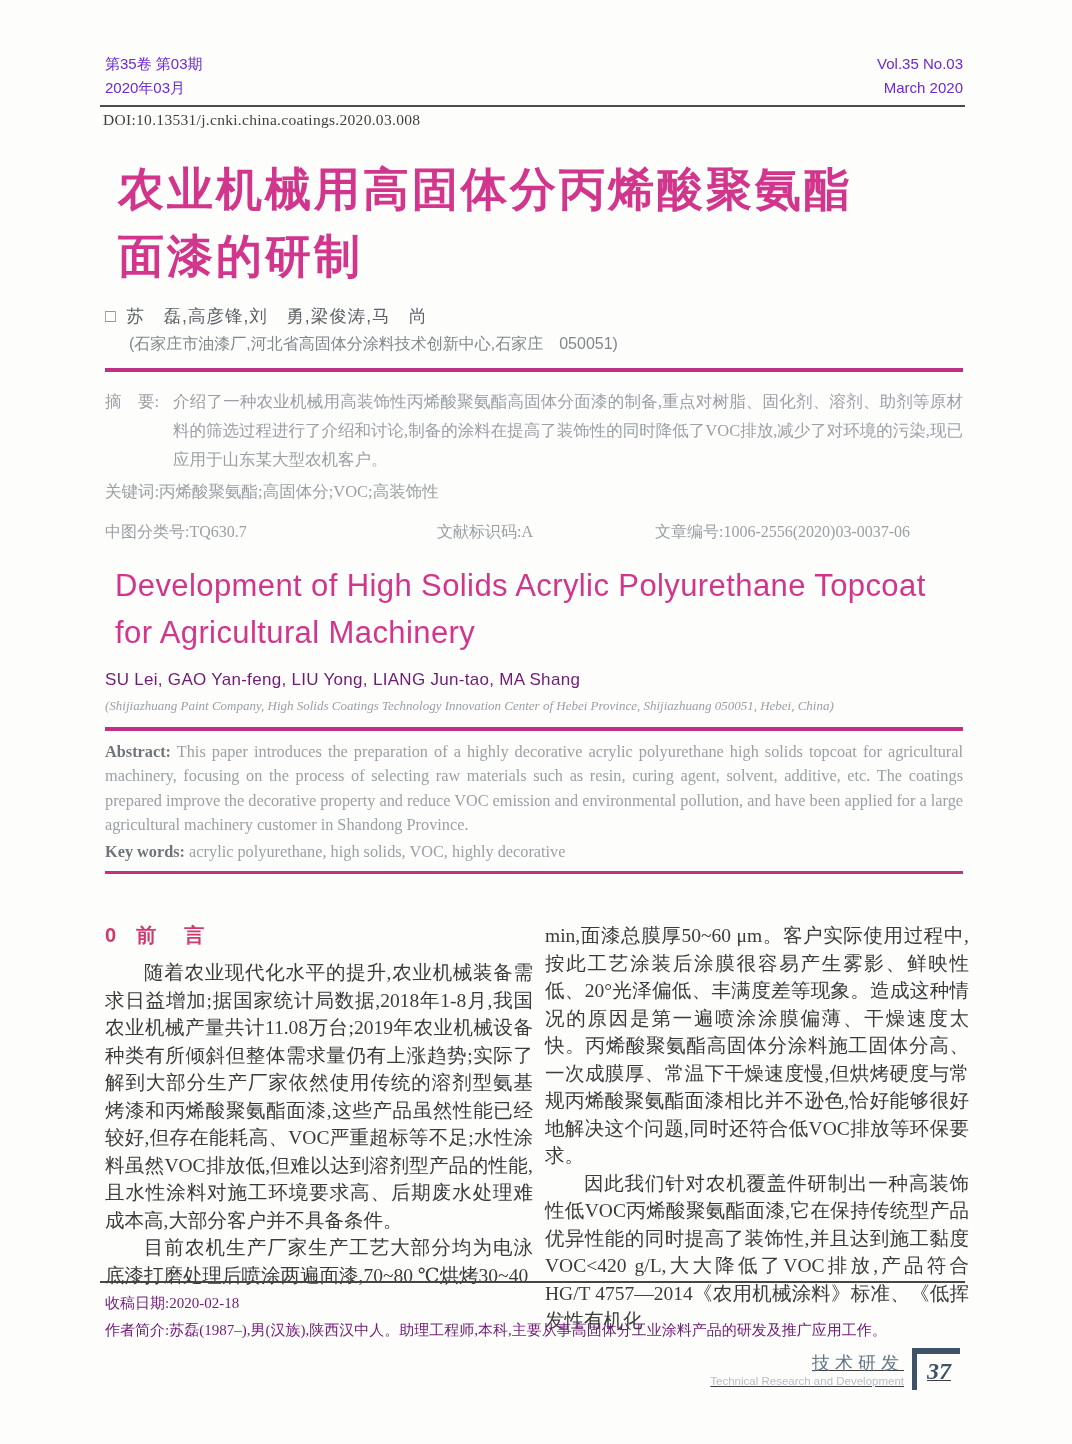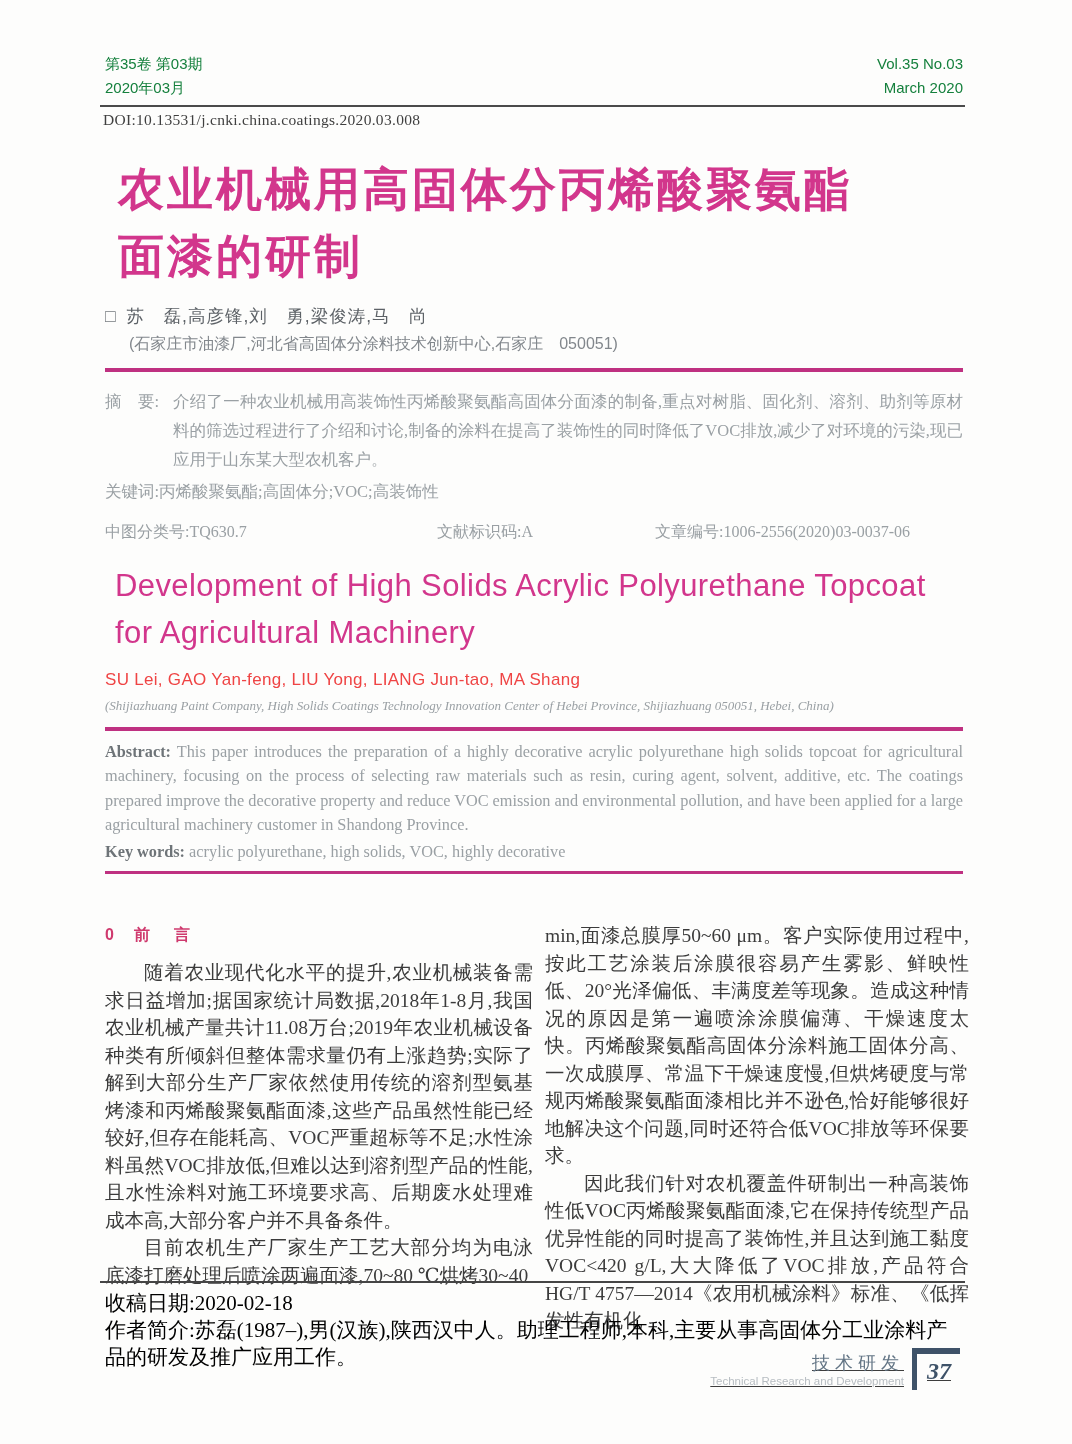--- a/index.html
+++ b/index.html
@@ -9,21 +9,21 @@
     margin:0 auto;
     background:#fdfdfc;
     overflow:hidden;
     font-family:"Liberation Sans","DejaVu Sans",sans-serif;
     color:#3d3d3d;
   }
   .abs { position:absolute; }
 
   
   .header { top:52px; left:105px; width:858px; display:flex; justify-content:space-between;
-            color:#15803d; font-size:15px; line-height:24px; }
+            color:#6d28d9; font-size:15px; line-height:24px; }
   .header .h-center { text-align:center; }
   .header .h-right  { text-align:right; }
   .header .journal-en { letter-spacing:1px; }
   .header-rule { top:105px; left:100px; width:865px; height:2px; background:#4b4b4b; }
   .doi { top:111px; left:103px; font-family:"Liberation Serif","DejaVu Serif",serif;
          font-size:15.5px; color:#3f3f3f; letter-spacing:0.3px; }
 
   
   .title-cn { top:156px; left:118px; width:845px;
               font-size:46px; font-weight:900; line-height:67px;
@@ -47,49 +47,49 @@
                     font-family:"Liberation Serif","DejaVu Serif",serif; }
   .classification .clc  { position:absolute; left:0; }
   .classification .doc  { position:absolute; left:332px; }
   .classification .ano  { position:absolute; left:550px; }
 
   
   .title-en { top:562px; left:115px; width:848px;
               font-size:31px; font-weight:normal; line-height:47px;
               color:#d2368c; letter-spacing:0.4px; }
   .en-block { top:670px; left:105px; width:858px; }
-  .authors-en { font-size:17px; color:#ef4444; letter-spacing:0.3px; }
+  .authors-en { font-size:17px; color:#701a75; letter-spacing:0.3px; }
   .affiliation-en { margin-top:3px; font-family:"Liberation Serif","DejaVu Serif",serif;
                     font-style:italic; font-size:13px; line-height:25px; color:#9aa0a4; }
   .rule-2 { margin-top:9px; height:3.5px; }
   .abstract-en { margin-top:9px; font-family:"Liberation Serif","DejaVu Serif",serif;
                  font-size:16.3px; line-height:24.5px; color:#9aa0a4; text-align:justify; }
   .abstract-en .label, .keywords-en .label { font-weight:bold; color:#6e7478; }
   .keywords-en { margin-top:2px; font-family:"Liberation Serif","DejaVu Serif",serif;
                  font-size:16.3px; line-height:24px; color:#9aa0a4; }
   .rule-3 { margin-top:7px; height:3.5px; }
 
   
   .col { font-family:"Liberation Serif","DejaVu Serif",serif;
          font-size:19.5px; line-height:27.5px; color:#3b3b3b; text-align:justify; }
   .col-left  { top:920px; left:105px;  width:428px; }
   .col-right { top:922px; left:545px; width:424px; }
   .section-heading { font-family:"Liberation Sans","DejaVu Sans",sans-serif;
-                     font-size:16px; font-weight:bold; color:#cf3a6e;
+                     font-size:20px; font-weight:bold; color:#cf3a6e;
                      line-height:30px; margin-bottom:9px; }
   .section-heading .num { margin-right:20px; }
   .section-heading .ttl { letter-spacing:4px; }
   .col p { margin:0; }
   .indent { text-indent:2em; }
 
   
   .footnote-rule { top:1281px; left:100px; width:865px; height:2px; background:#454545; }
   .footnote { top:1290px; left:105px; width:858px;
               font-family:"Liberation Serif","DejaVu Serif",serif;
-              font-size:21px; line-height:27px; color:#000000; }
+              font-size:15px; line-height:27px; color:#701a75; }
 
   
   .footer { top:1348px; right:112px; display:flex; align-items:flex-start;text-decoration:underline; }
   .footer-text { text-align:right; margin-right:8px; margin-top:5px; }
   .footer-cn { font-size:18px; color:#627484; letter-spacing:5px; line-height:20px; }
   .footer-en { font-size:11.5px; color:#b7bdc2; line-height:15px; margin-top:1px; }
   .page-no-box { border-top:6px solid #3e5268; border-left:5px solid #3e5268;
                  padding:4px 9px 5px 10px; }
   .page-no { font-family:"Liberation Serif","DejaVu Serif",serif;
              font-style:italic; font-weight:bold; font-size:24px; color:#3e5268; }

